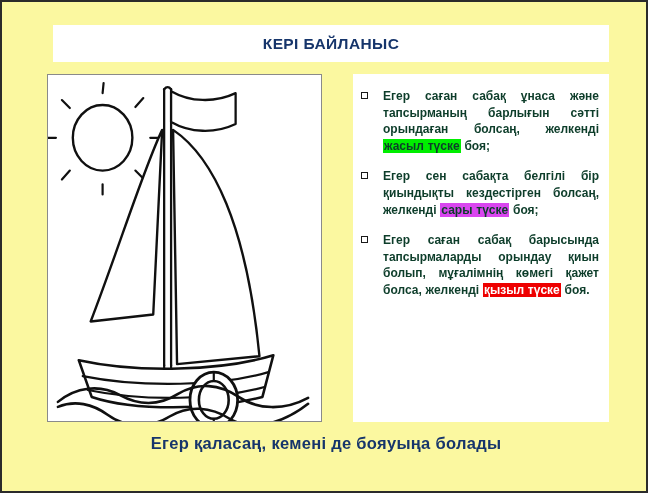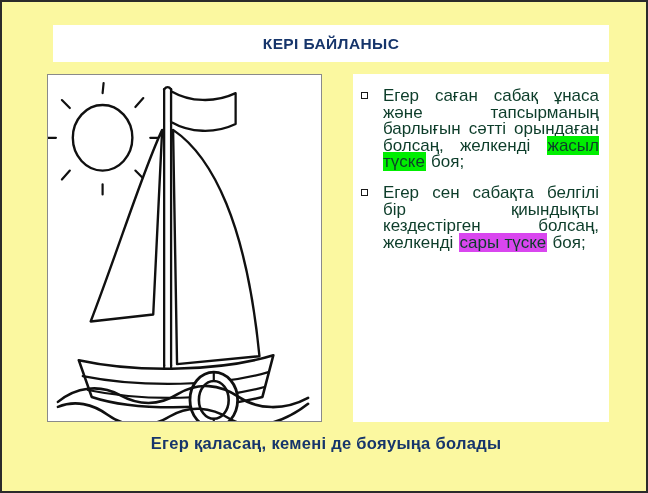--- a/index.html
+++ b/index.html
@@ -88,22 +88,22 @@
     display: inline-block;
     width: 7px;
     height: 7px;
     border: 1.3px solid #1a1a1a;
     background: #ffffff;
     box-sizing: border-box;
   }
   .bullet-text {
     flex: 1 1 auto;
     color: #0d3d2a;
-    font-size: 17px;
-    font-weight: normal;
+    font-size: 12px;
+    font-weight: bold;
     line-height: 16.6px;
     text-align: justify;
     text-align-last: left;
     word-spacing: 0.5px;
   }
   .hl-green { background: #00ee00; color: #0d3d2a; padding: 0 1px; }
   .hl-yellow { background: #d946ef; color: #0d3d2a; padding: 0 1px; }
   .hl-red { background: #ee0000; color: #ffffff; padding: 0 1px; }
 
   
@@ -226,18 +226,26 @@
 
     <div class="bullet-row">
       <div class="bullet-marker">
         <span class="bullet-box"></span>
       </div>
       <div class="bullet-text">
         <span>Егер сен сабақта белгілі бір қиындықты кездестірген болсаң, желкенді </span><span class="hl-yellow">сары түске</span><span> боя;</span>
       </div>
     </div>
 
+    <div class="bullet-row">
+      <div class="bullet-marker">
+        <span class="bullet-box"></span>
+      </div>
+      <div class="bullet-text">
+        <span>Егер саған сабақ барысында тапсырмаларды орындау қиын болып, мұғалімнің көмегі қажет болса, желкенді </span><span class="hl-red">қызыл түске</span><span> боя.</span>
+      </div>
+    </div>
 
   </div>
 
   <div id="caption">Егер қаласаң, кемені де бояуыңа болады</div>
 
 </div>
 
 </body></html>

